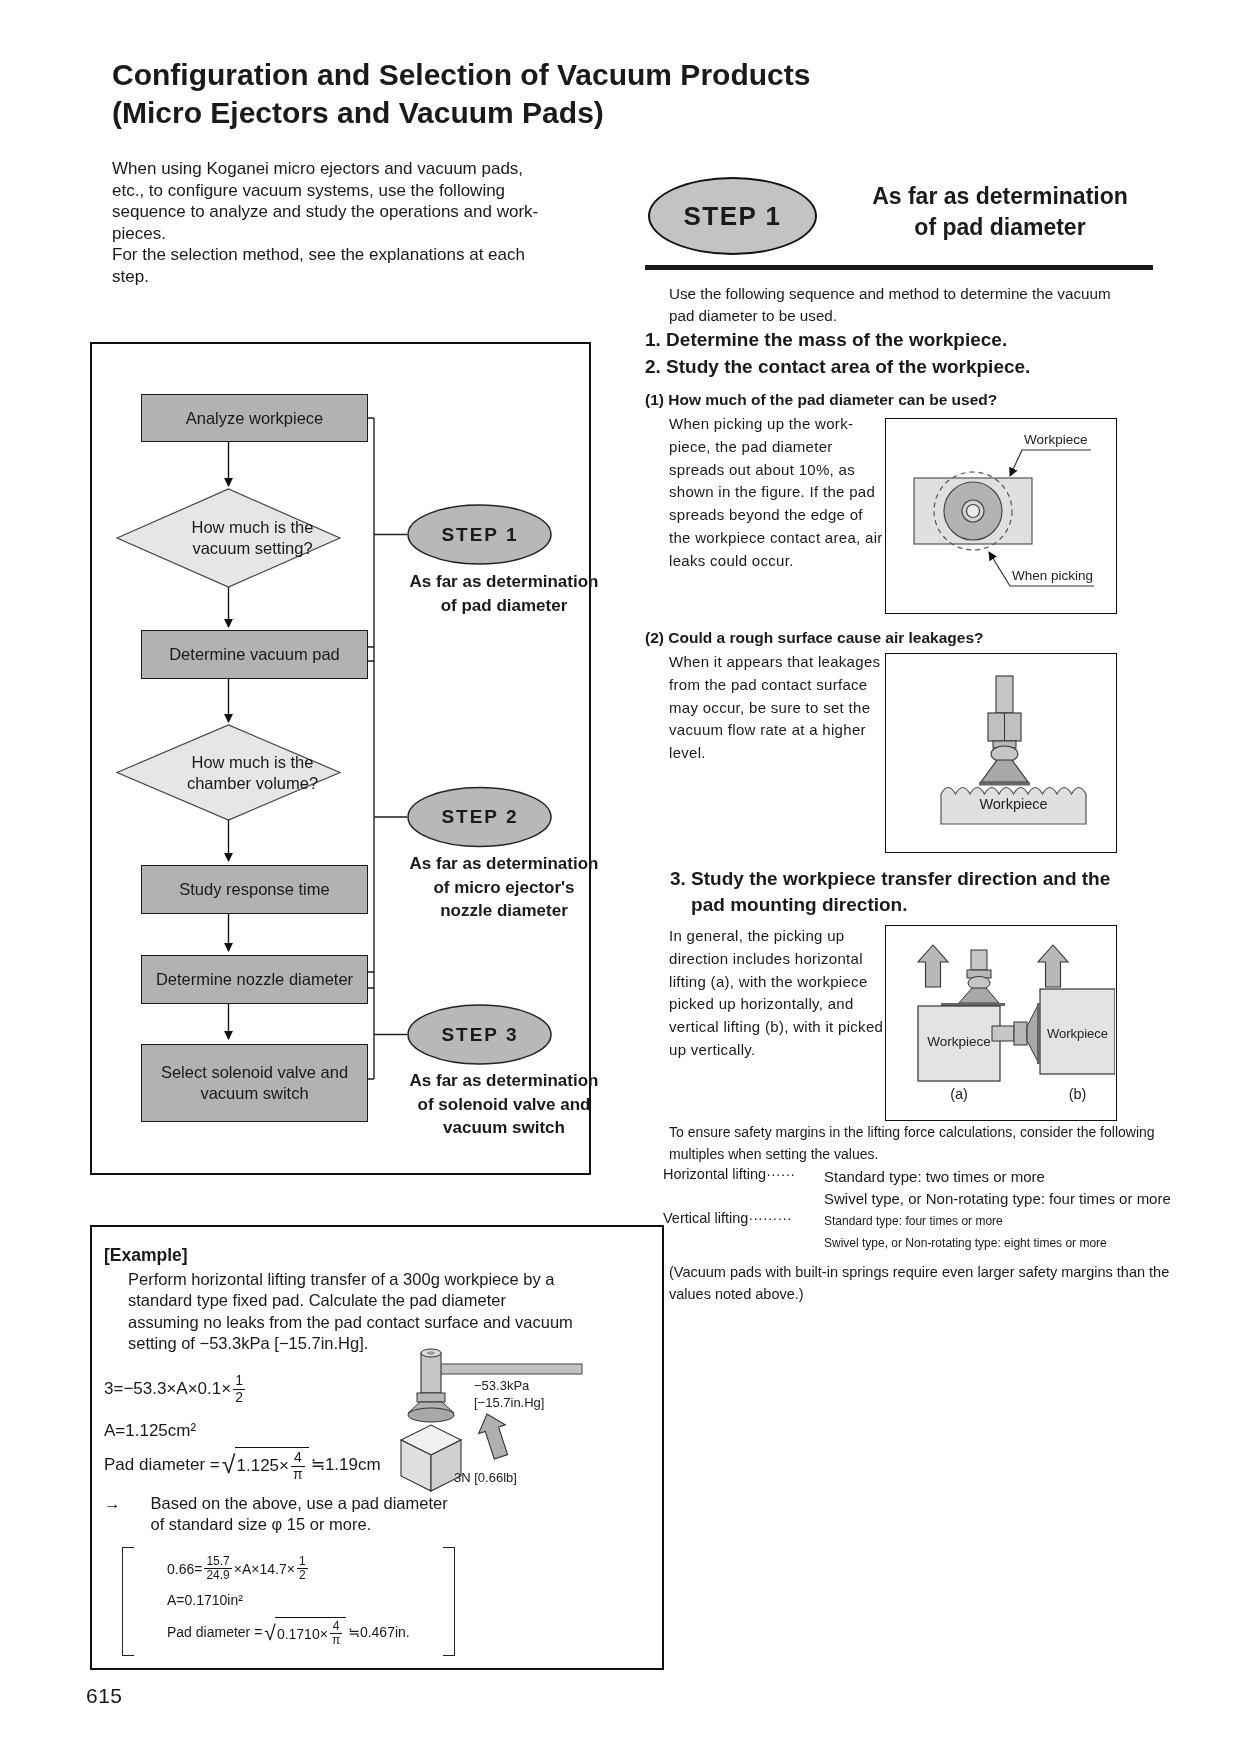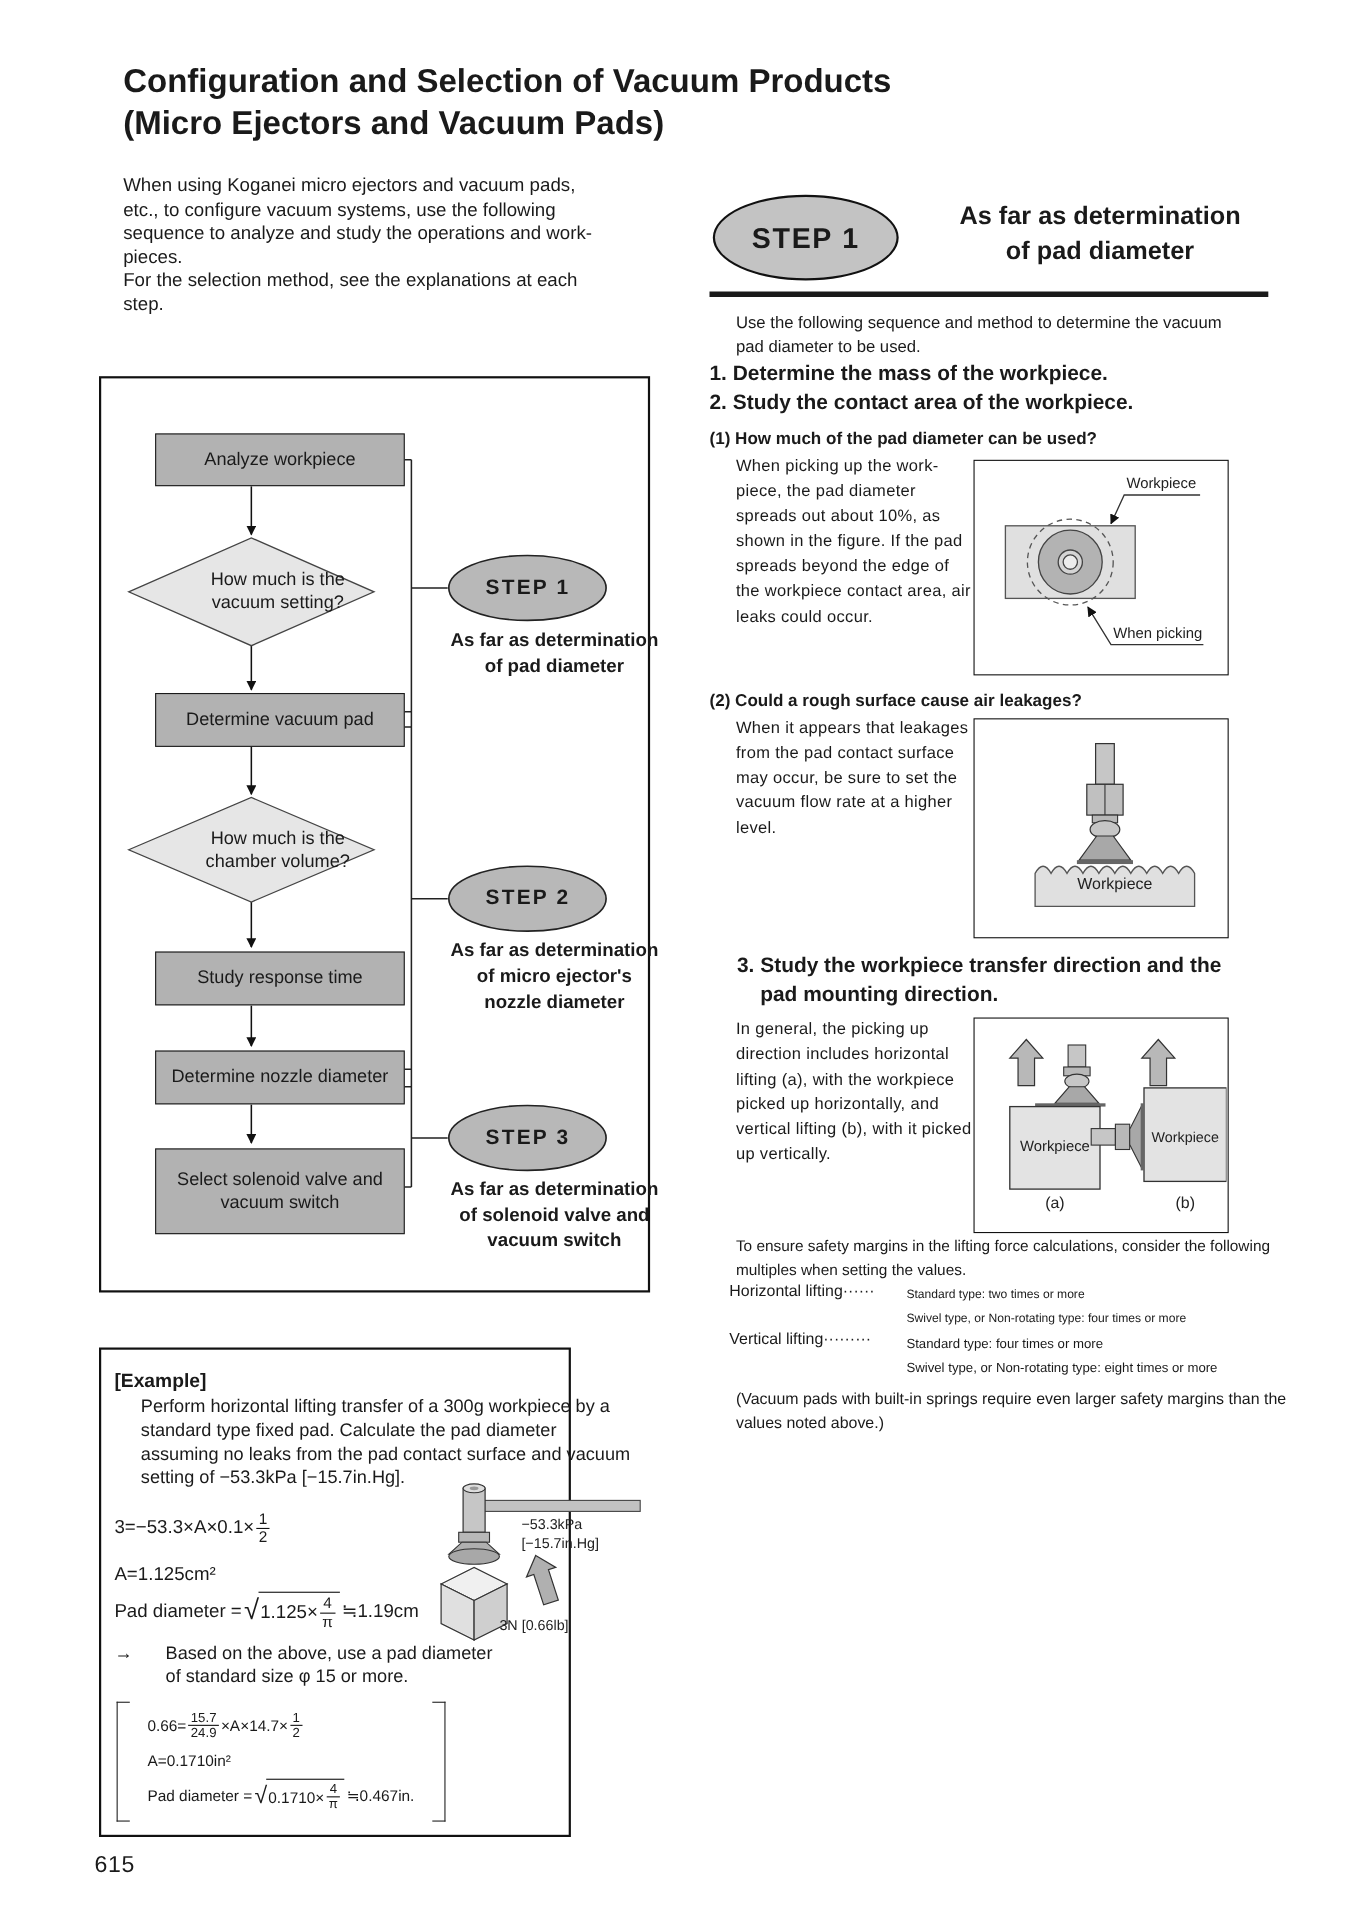--- a/index.html
+++ b/index.html
@@ -186,29 +186,29 @@
     </svg>
     <div class="abs figlabel ctr" style="left:32px;top:108px;width:82px;font-size:13.5px;">Workpiece</div>
     <div class="abs figlabel ctr" style="left:154px;top:100px;width:75px;font-size:13px;">Workpiece</div>
     <div class="abs figlabel ctr" style="left:32px;top:160px;width:82px;font-size:14.5px;">(a)</div>
     <div class="abs figlabel ctr" style="left:154px;top:160px;width:75px;font-size:14.5px;">(b)</div>
   </div>
 
   <div class="abs pre" style="left:645px;top:1121px;width:518px;font-size:14px;line-height:22px;">To ensure safety margins in the lifting force calculations, consider the following
 multiples when setting the values.</div>
   <div class="abs" style="left:663px;top:1166px;font-size:14.5px;">Horizontal lifting······</div>
-  <div class="abs pre" style="left:800px;top:1166px;width:365px;font-size:11px;line-height:22px;">Standard type: two times or more
+  <div class="abs pre" style="left:800px;top:1166px;width:365px;font-size:15px;line-height:22px;">Standard type: two times or more
 Swivel type, or Non-rotating type: four times or more</div>
   <div class="abs" style="left:663px;top:1210px;font-size:14.5px;">Vertical lifting·········</div>
   <div class="abs pre" style="left:800px;top:1210px;width:365px;font-size:12px;line-height:22px;">Standard type: four times or more
 Swivel type, or Non-rotating type: eight times or more</div>
   <div class="abs pre" style="left:645px;top:1261px;width:518px;font-size:14.5px;line-height:22px;">(Vacuum pads with built-in springs require even larger safety margins than the
 values noted above.)</div>
 
-  <div class="abs" style="left:90px;top:1225px;width:429px;height:445px;border:2px solid #111;box-sizing:border-box;">
+  <div class="abs" style="left:90px;top:1225px;width:574px;height:445px;border:2px solid #111;box-sizing:border-box;">
 
     <div class="abs b" style="left:12px;top:18px;font-size:17.5px;">[Example]</div>
     <div class="abs pre" style="left:12px;top:42px;width:476px;font-size:16.5px;line-height:21.4px;">Perform horizontal lifting transfer of a 300g workpiece by a
 standard type fixed pad. Calculate the pad diameter
 assuming no leaks from the pad contact surface and vacuum
 setting of −53.3kPa [−15.7in.Hg].</div>
 
     <div class="abs formula" style="left:12px;top:146px;">
       <span>3=−53.3×A×0.1×</span>
       <span class="frac">
@@ -231,21 +231,21 @@
       </span>
       <span>≒1.19cm</span>
     </div>
 
     <div class="abs" style="left:12px;top:266px;display:flex;gap:6px;font-size:16.5px;line-height:21px;">
       <span>→</span>
       <span class="pre">Based on the above, use a pad diameter
 of standard size φ 15 or more.</span>
     </div>
 
-    <div class="abs brk" style="left:14px;top:320px;">
+    <div class="abs brk" style="left:30px;top:320px;gap:17px;">
       <div class="bl"></div>
       <div class="bc">
         <div class="formula">
           <span>0.66=</span>
           <span class="frac">
             <span class="n">15.7</span>
             <span class="d">24.9</span>
           </span>
           <span>×A×14.7×</span>
           <span class="frac">

